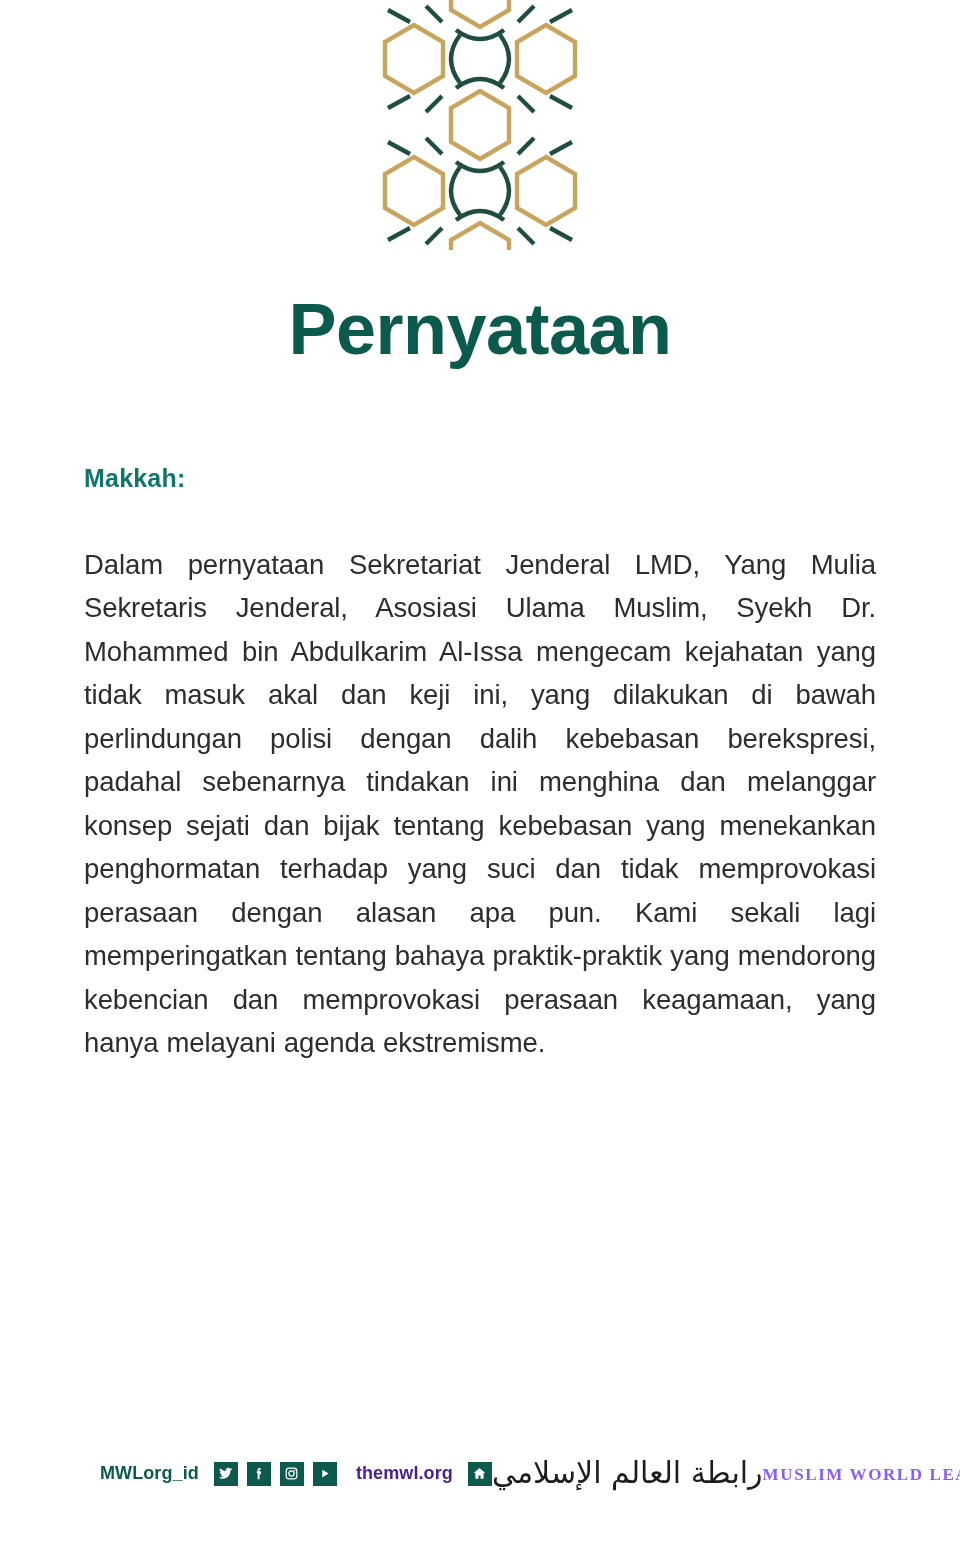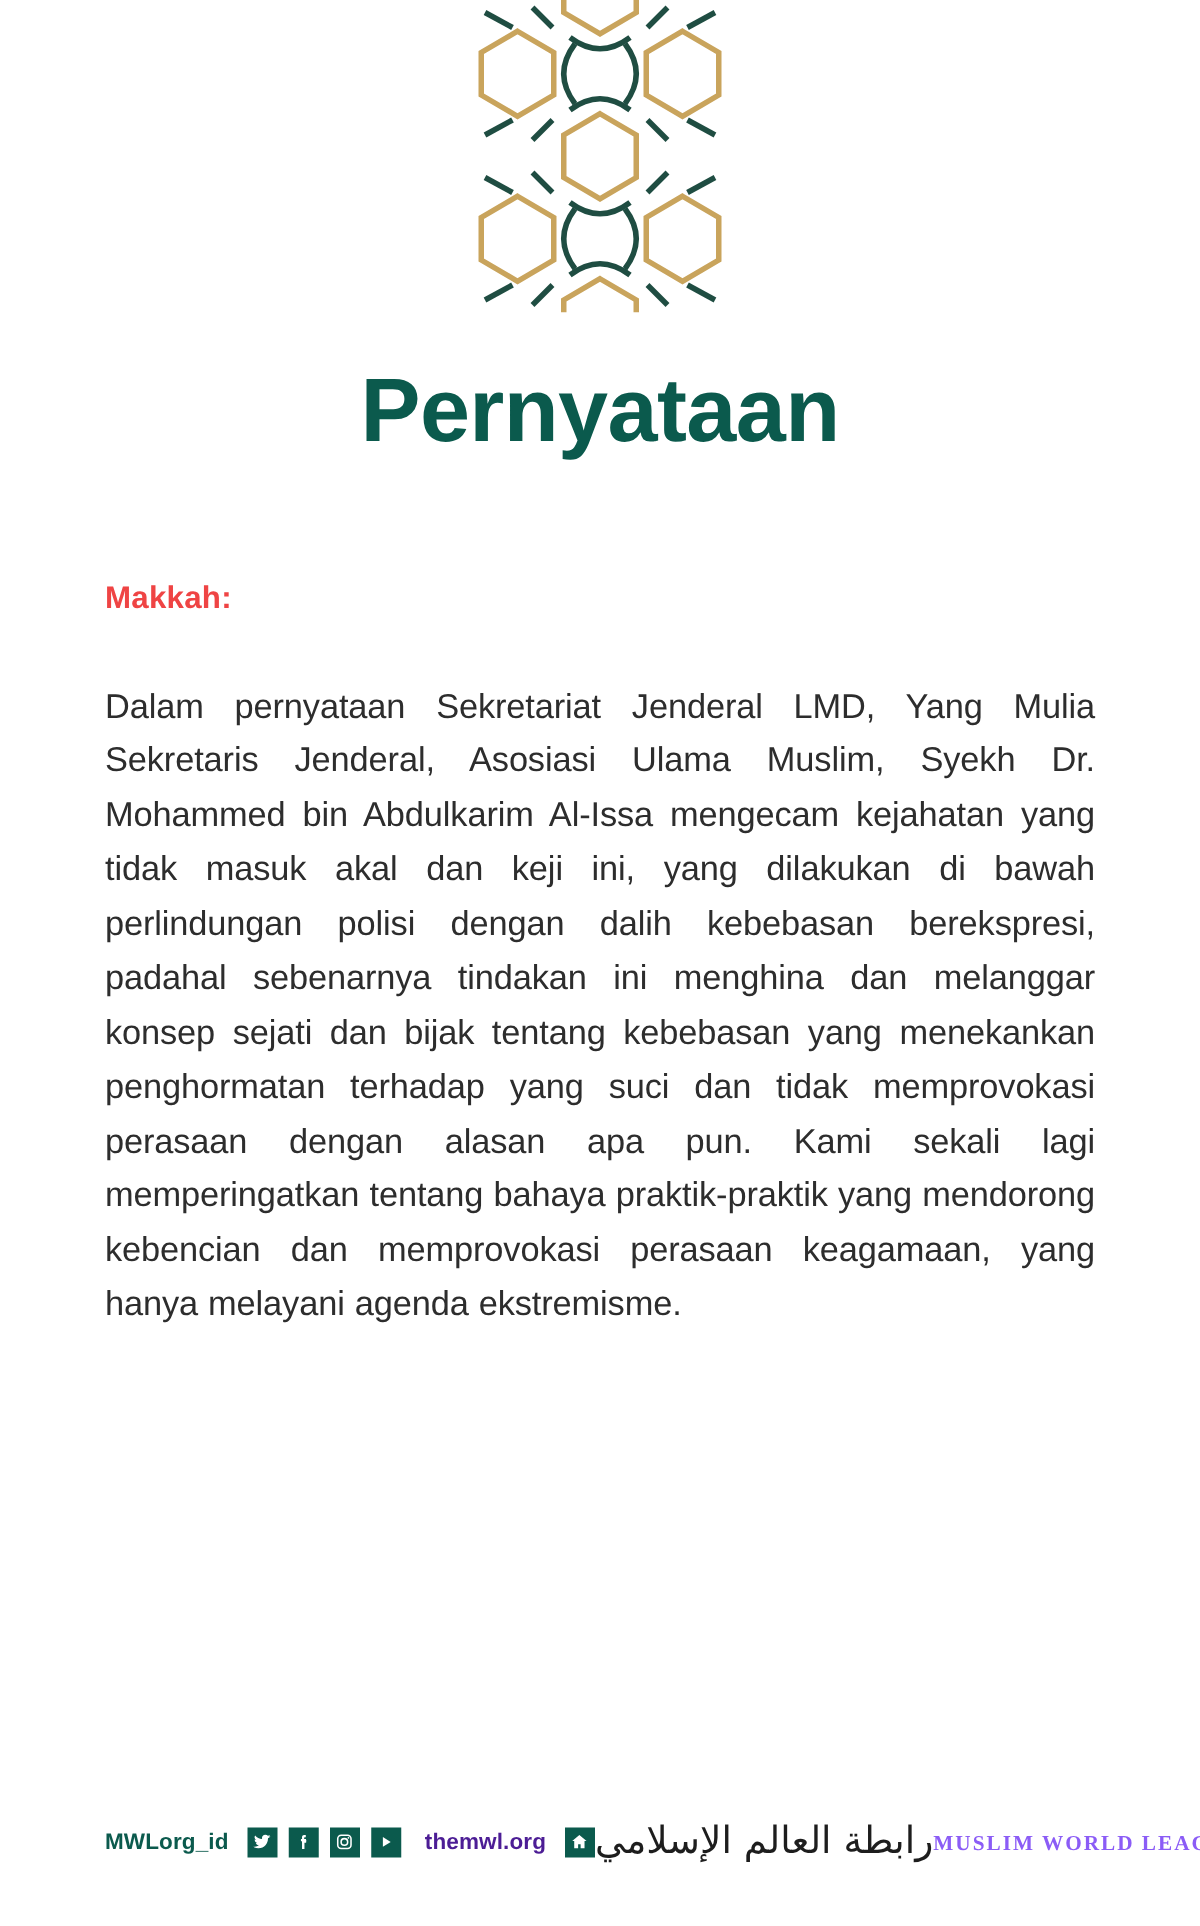--- a/index.html
+++ b/index.html
@@ -55,40 +55,40 @@
 
   
   .content {
     margin: 0 84px;
     padding-top: 78px;
     flex: 1 1 auto;
   }
   .lead {
     font-size: 25px;
     font-weight: 700;
-    color: #ef4444;
+    color: #0f766e;
     margin: 0 0 48px 0;
     line-height: 1.3;
     letter-spacing: 0.2px;
   }
   .para {
     font-size: 27.5px;
     line-height: 43.5px;
     color: #2d2d2d;
     text-align: justify;
     margin: 0 0 48px 0;
     letter-spacing: -0.1px;
     word-spacing: 0.5px;
   }
   .para:last-child { margin-bottom: 0; }
 
   
   .footer {
     position: absolute;
-    left: 0;
+    left: 16px;
     right: 0;
     bottom: 0;
     height: 135px;
     display: flex;
     align-items: center;
     justify-content: space-between;
     padding: 0 84px 0 84px;
     box-sizing: border-box;
   }
   .social {

